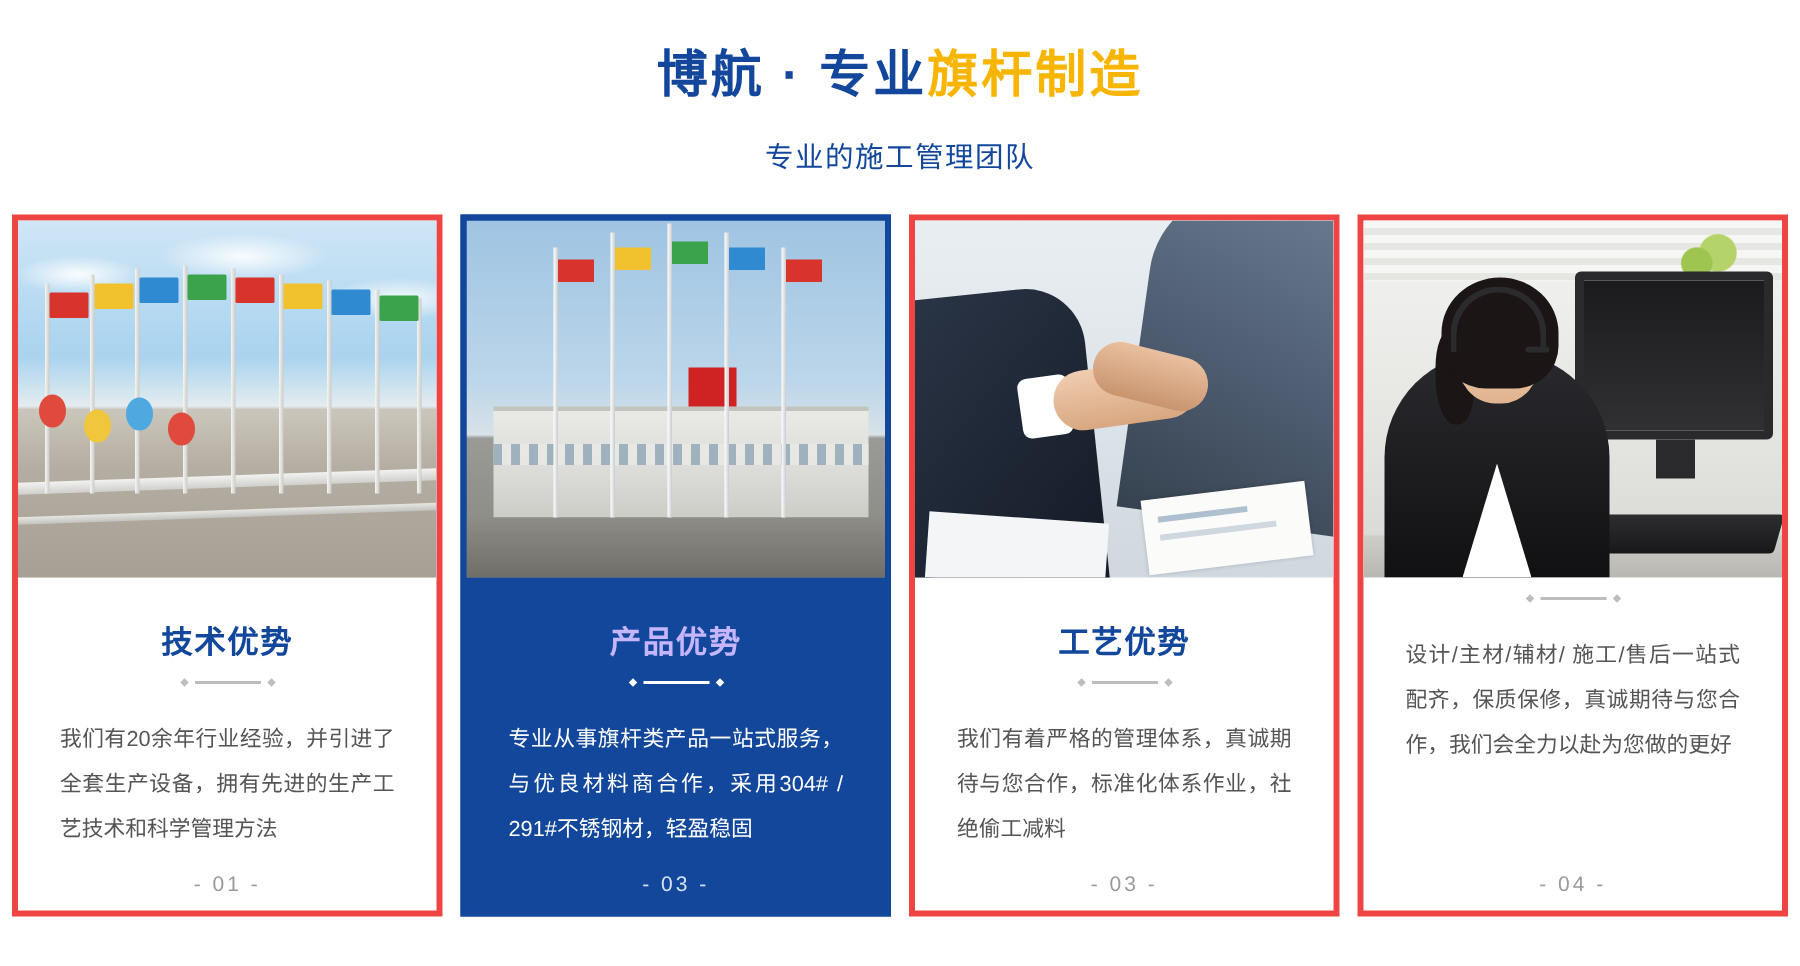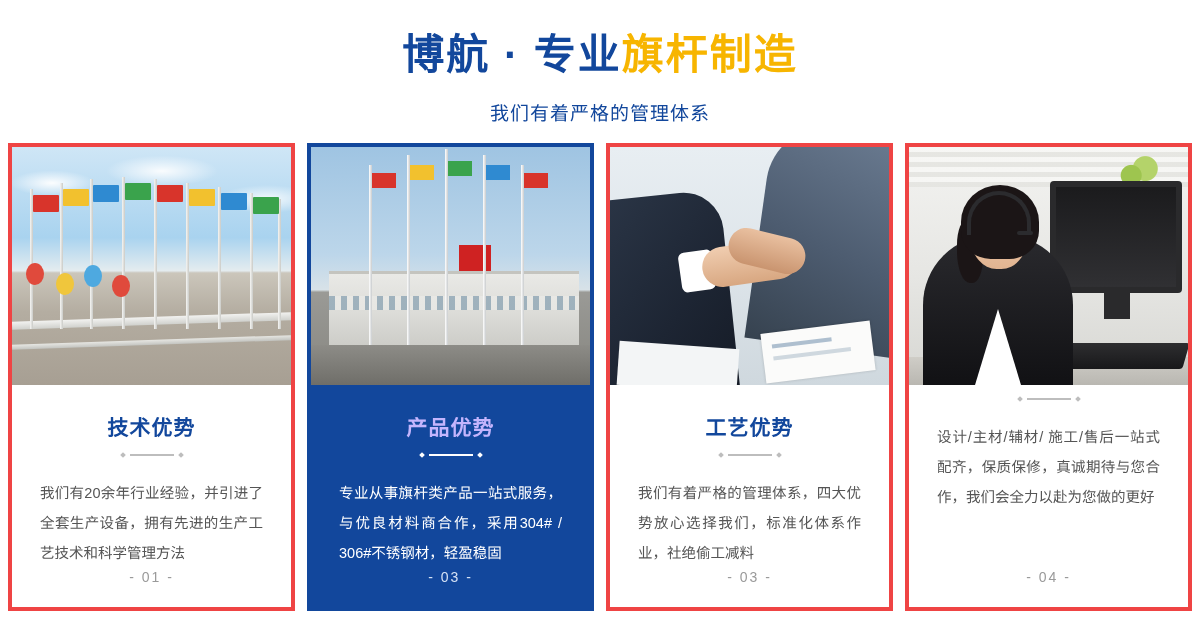--- a/index.html
+++ b/index.html
@@ -20,21 +20,21 @@
     overflow: hidden;
     background: #ffffff;
   }
 
   
   .header {
     padding-top: 30px;
     text-align: center;
   }
   .main-title {
-    font-size: 42px;
+    font-size: 34px;
     font-weight: bold;
     letter-spacing: 2px;
     line-height: 1.2;
     margin: 0;
   }
   .main-title .part-a { color: #12479c; }
   .main-title .part-b { color: #f7b500; }
   .sub-title {
     margin: 18px 0 0 0;
     font-size: 19px;
@@ -292,40 +292,40 @@
     margin: 22px 28px 0 28px;
     font-size: 14.5px;
     line-height: 30px;
     color: #555555;
     text-align: justify;
   }
   .card.active .card-desc { color: #ffffff; }
 
   .card-num {
     position: absolute;
-    bottom: 22px;
+    bottom: 10px;
     left: 0;
     width: 100%;
     text-align: center;
     font-size: 14px;
     color: #9a9a9a;
     letter-spacing: 2px;
   }
   .card.active .card-num { color: #d5e2f5; }
 </style>
 </head>
 <body>
 
 <div class="page">
 
   <div class="header">
     <h1 class="main-title">
       <span class="part-a">博航 · 专业</span><span class="part-b">旗杆制造</span>
     </h1>
-    <h2 class="sub-title">我们有着严格的管理体系</h2>
+    <h2 class="sub-title">专业的施工管理团队</h2>
   </div>
 
   <div class="cards">
 
     <div class="card">
       <div class="photo ph1">
         <div class="clouds"></div>
         <div class="ground"></div>
         <div class="rail"></div>
         <div class="rail2"></div>
@@ -368,37 +368,37 @@
         <div class="pole" style="left:172px;height:190px;"></div>
         <div class="pole" style="left:210px;height:180px;"></div>
         <div class="flag" style="left:61px;top:26px;background:#d8342b;"></div>
         <div class="flag" style="left:99px;top:18px;background:#f2c12e;"></div>
         <div class="flag" style="left:137px;top:14px;background:#3aa34c;"></div>
         <div class="flag" style="left:175px;top:18px;background:#2f8ad1;"></div>
         <div class="flag" style="left:213px;top:26px;background:#d8342b;"></div>
       </div>
       <div class="card-title">产品优势</div>
       <div class="divider"></div>
-      <div class="card-desc">专业从事旗杆类产品一站式服务，与优良材料商合作，采用304# / 306#不锈钢材，轻盈稳固</div>
+      <div class="card-desc">专业从事旗杆类产品一站式服务，与优良材料商合作，采用304# / 291#不锈钢材，轻盈稳固</div>
       <div class="card-num">- 03 -</div>
     </div>
 
     <div class="card">
       <div class="photo ph3">
         <div class="suitL"></div>
         <div class="suitR"></div>
         <div class="paper2"></div>
         <div class="cuff"></div>
         <div class="handA"></div>
         <div class="handB"></div>
         <div class="paper"></div>
       </div>
       <div class="card-title">工艺优势</div>
       <div class="divider"></div>
-      <div class="card-desc">我们有着严格的管理体系，四大优势放心选择我们，标准化体系作业，社绝偷工减料</div>
+      <div class="card-desc">我们有着严格的管理体系，真诚期待与您合作，标准化体系作业，社绝偷工减料</div>
       <div class="card-num">- 03 -</div>
     </div>
 
     <div class="card">
       <div class="photo ph4">
         <div class="blinds"></div>
         <div class="plant"></div>
         <div class="monitor"></div>
         <div class="monitor-stand"></div>
         <div class="desk"></div>

